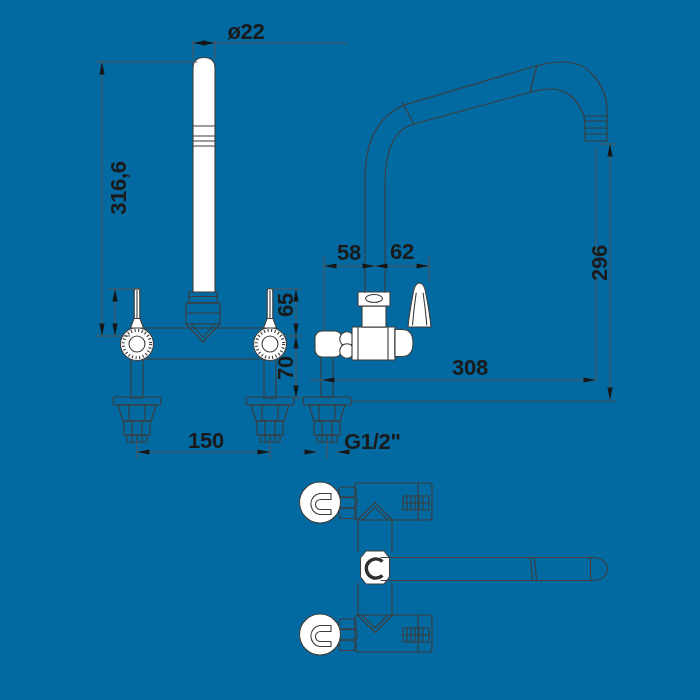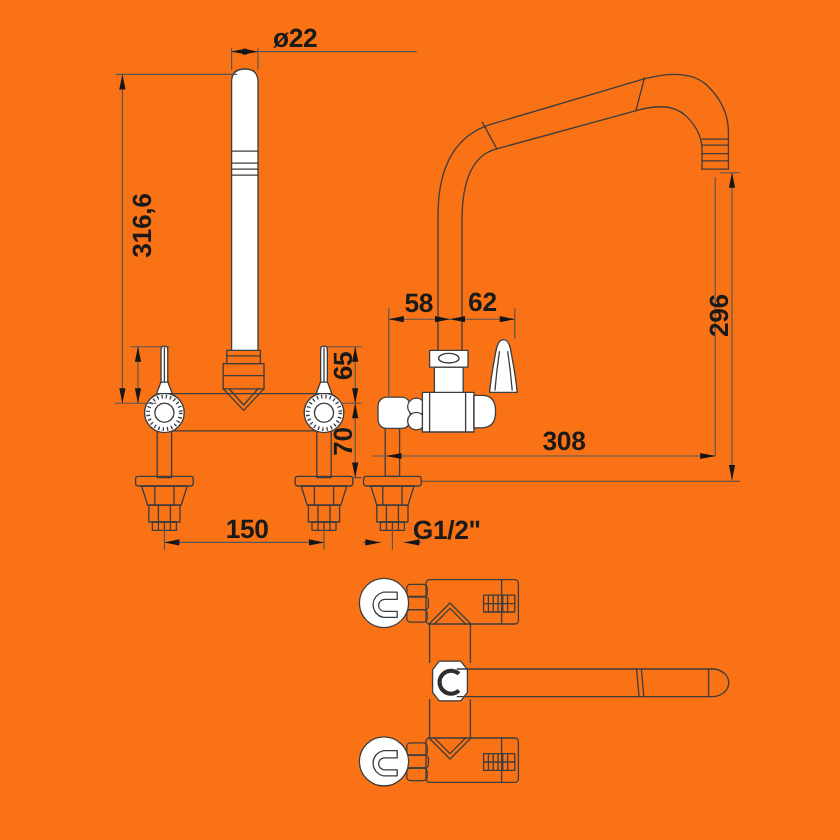--- a/index.html
+++ b/index.html
@@ -1,17 +1,17 @@
 <!DOCTYPE html>
 <html><head>
 <meta charset="utf-8">
 <style>
   html,body{margin:0;padding:0;background:#ffffff;}
   body{width:700px;height:700px;overflow:hidden;font-family:"Liberation Sans", sans-serif;}
-  #stage{width:700px;height:700px;position:relative;background:#f97316;}
+  #stage{width:700px;height:700px;position:relative;background:#0369a1;}
   svg{display:block;}
   .obj{fill:none;stroke:#3d3d3d;stroke-width:1.1;stroke-linejoin:round;stroke-linecap:round;}
   .objf{fill:#ffffff;stroke:#3d3d3d;stroke-width:1.1;stroke-linejoin:round;stroke-linecap:round;}
   .thin{fill:none;stroke:#4a4a4a;stroke-width:0.9;}
   .dim{fill:none;stroke:#565656;stroke-width:0.95;stroke-linecap:round;}
   .arr{fill:#161616;stroke:none;}
   .knurl{fill:none;stroke:#3d3d3d;stroke-width:3.1;stroke-dasharray:1.1 2.5;}
   .cring{fill:none;stroke:#2f2f2f;stroke-width:3.4;}
   text.dt{font-family:"Liberation Sans", sans-serif;font-size:22px;font-weight:600;fill:#1a1a1a;letter-spacing:-0.3px;}
 </style>

